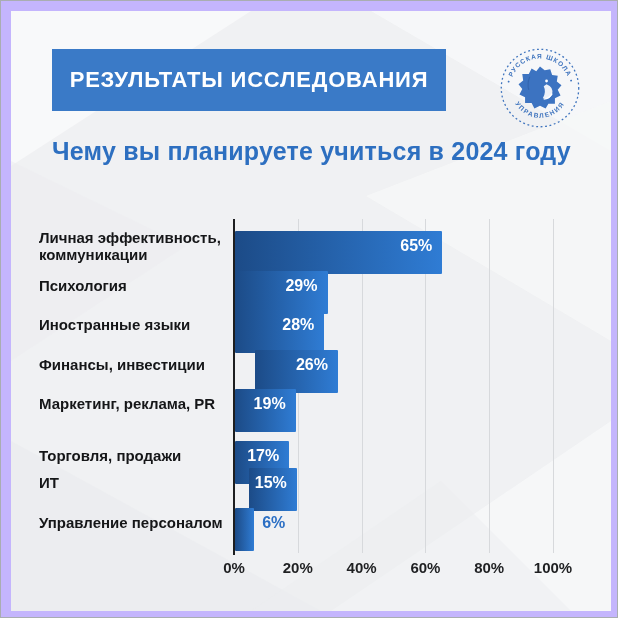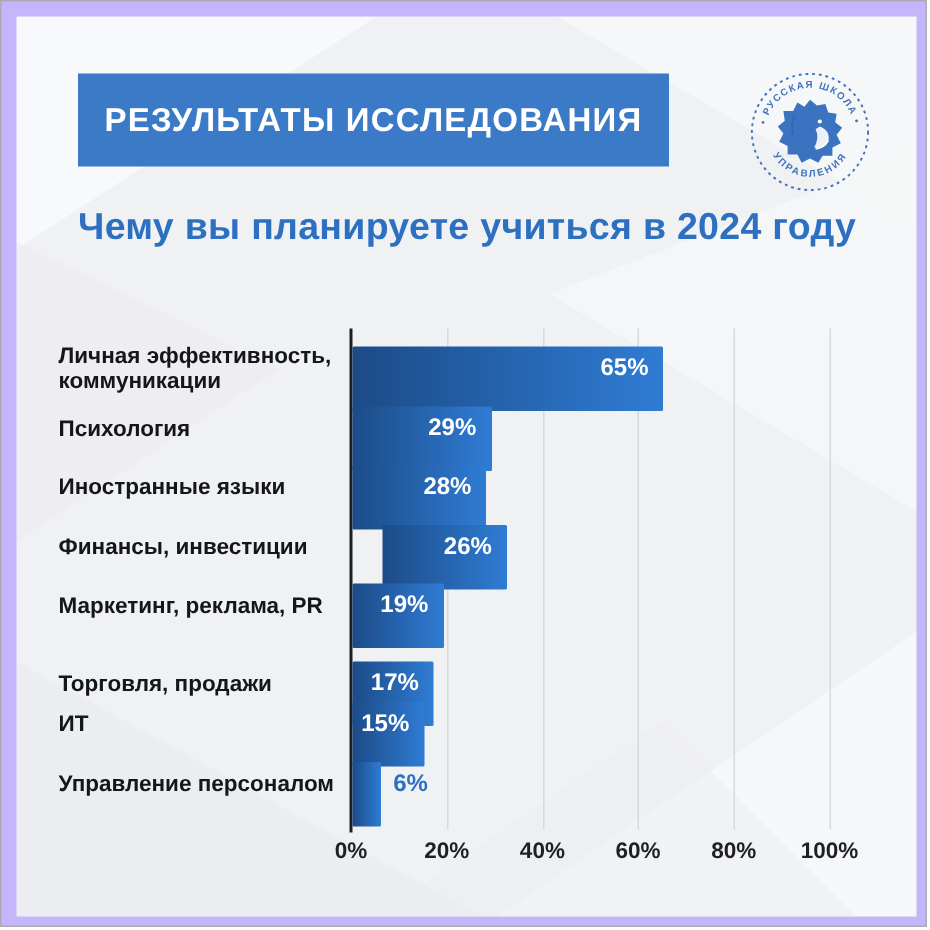--- a/index.html
+++ b/index.html
@@ -118,21 +118,21 @@
           </div>
           <div class="bar" style="top: 130.5px; width: 26%; margin-left: 20px;">
             <span class="bar-value">26%</span>
           </div>
           <div class="bar" style="top: 170px; width: 19%;">
             <span class="bar-value">19%</span>
           </div>
           <div class="bar" style="top: 209.5px; width: 17%; margin-top: 12px;">
             <span class="bar-value">17%</span>
           </div>
-          <div class="bar" style="top: 249px; width: 15%;">
+          <div class="bar" style="top: 249px; width: 15%; margin-left: 14px;">
             <span class="bar-value">15%</span>
           </div>
           <div class="bar" style="top: 288.5px; width: 6%;"></div>
           <span class="bar-value-out" style="top: 288.5px; left: calc(6% + 9px);">6%</span>
         </div>
     </div>
 
   </div>
 </div>
 

